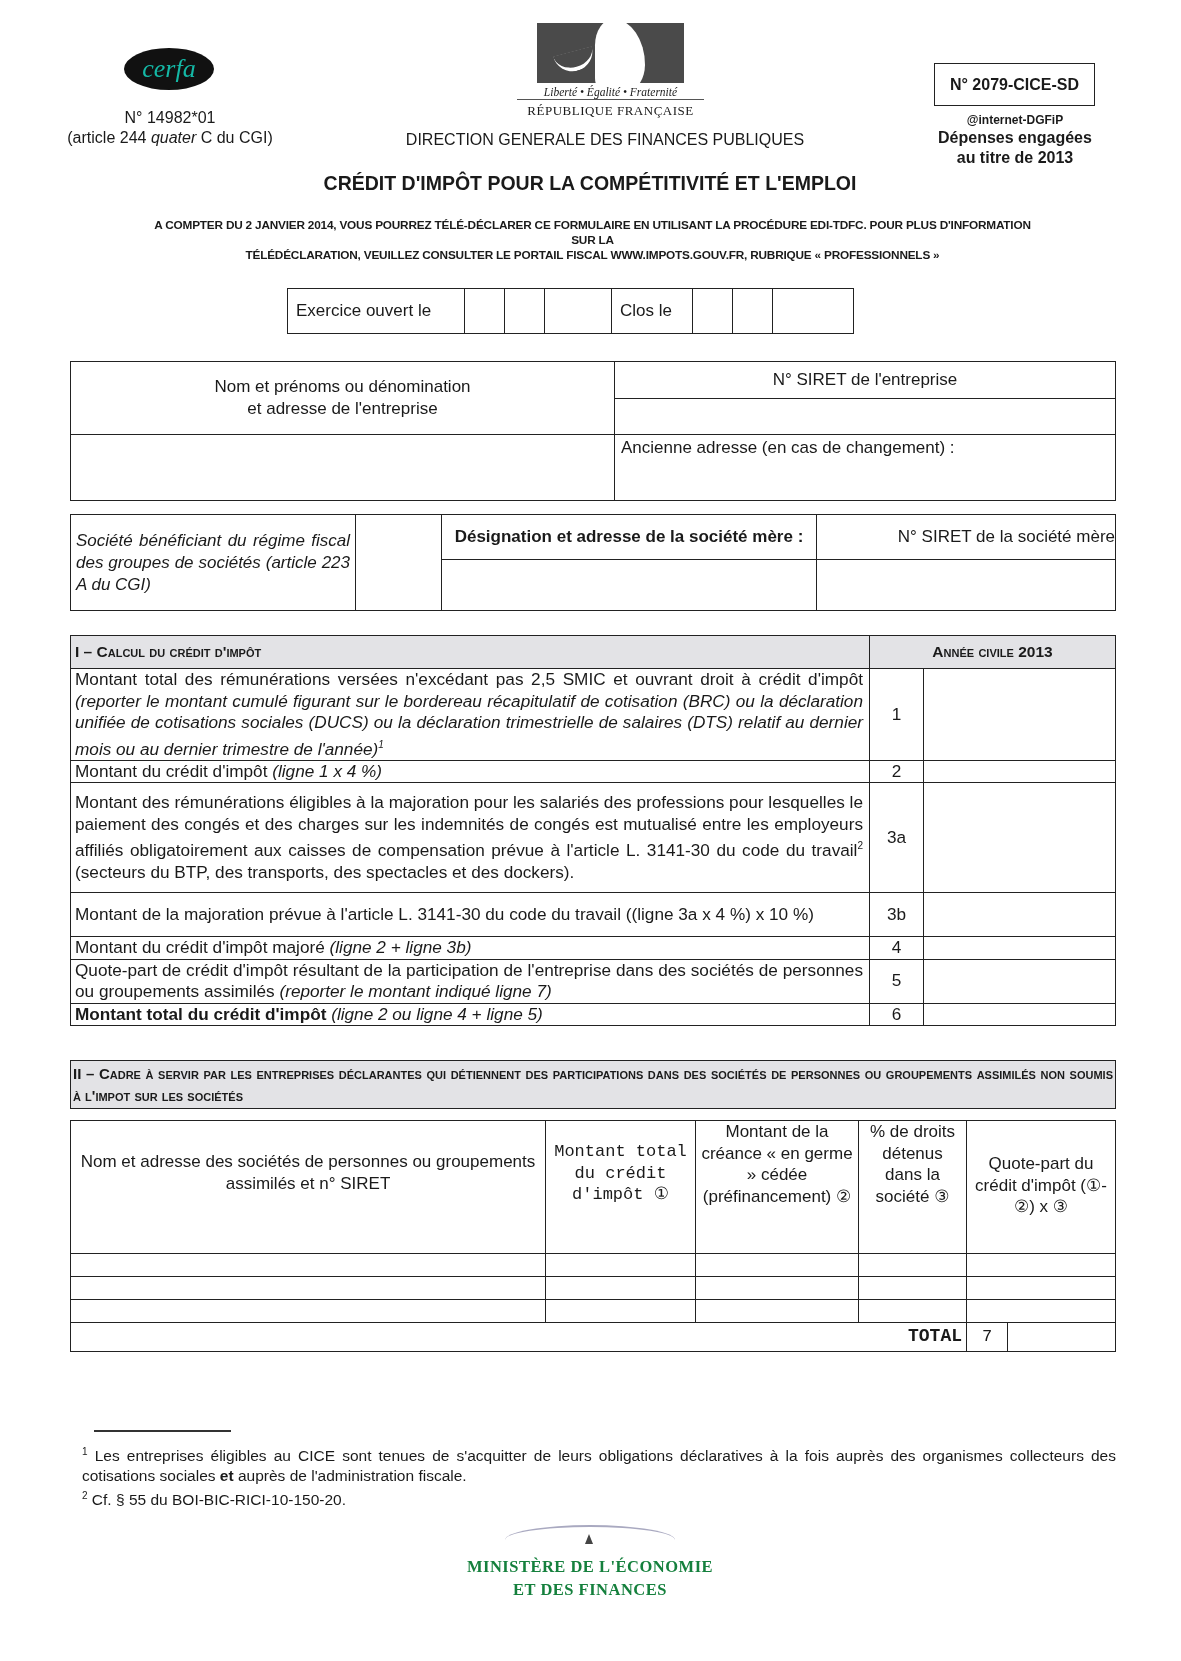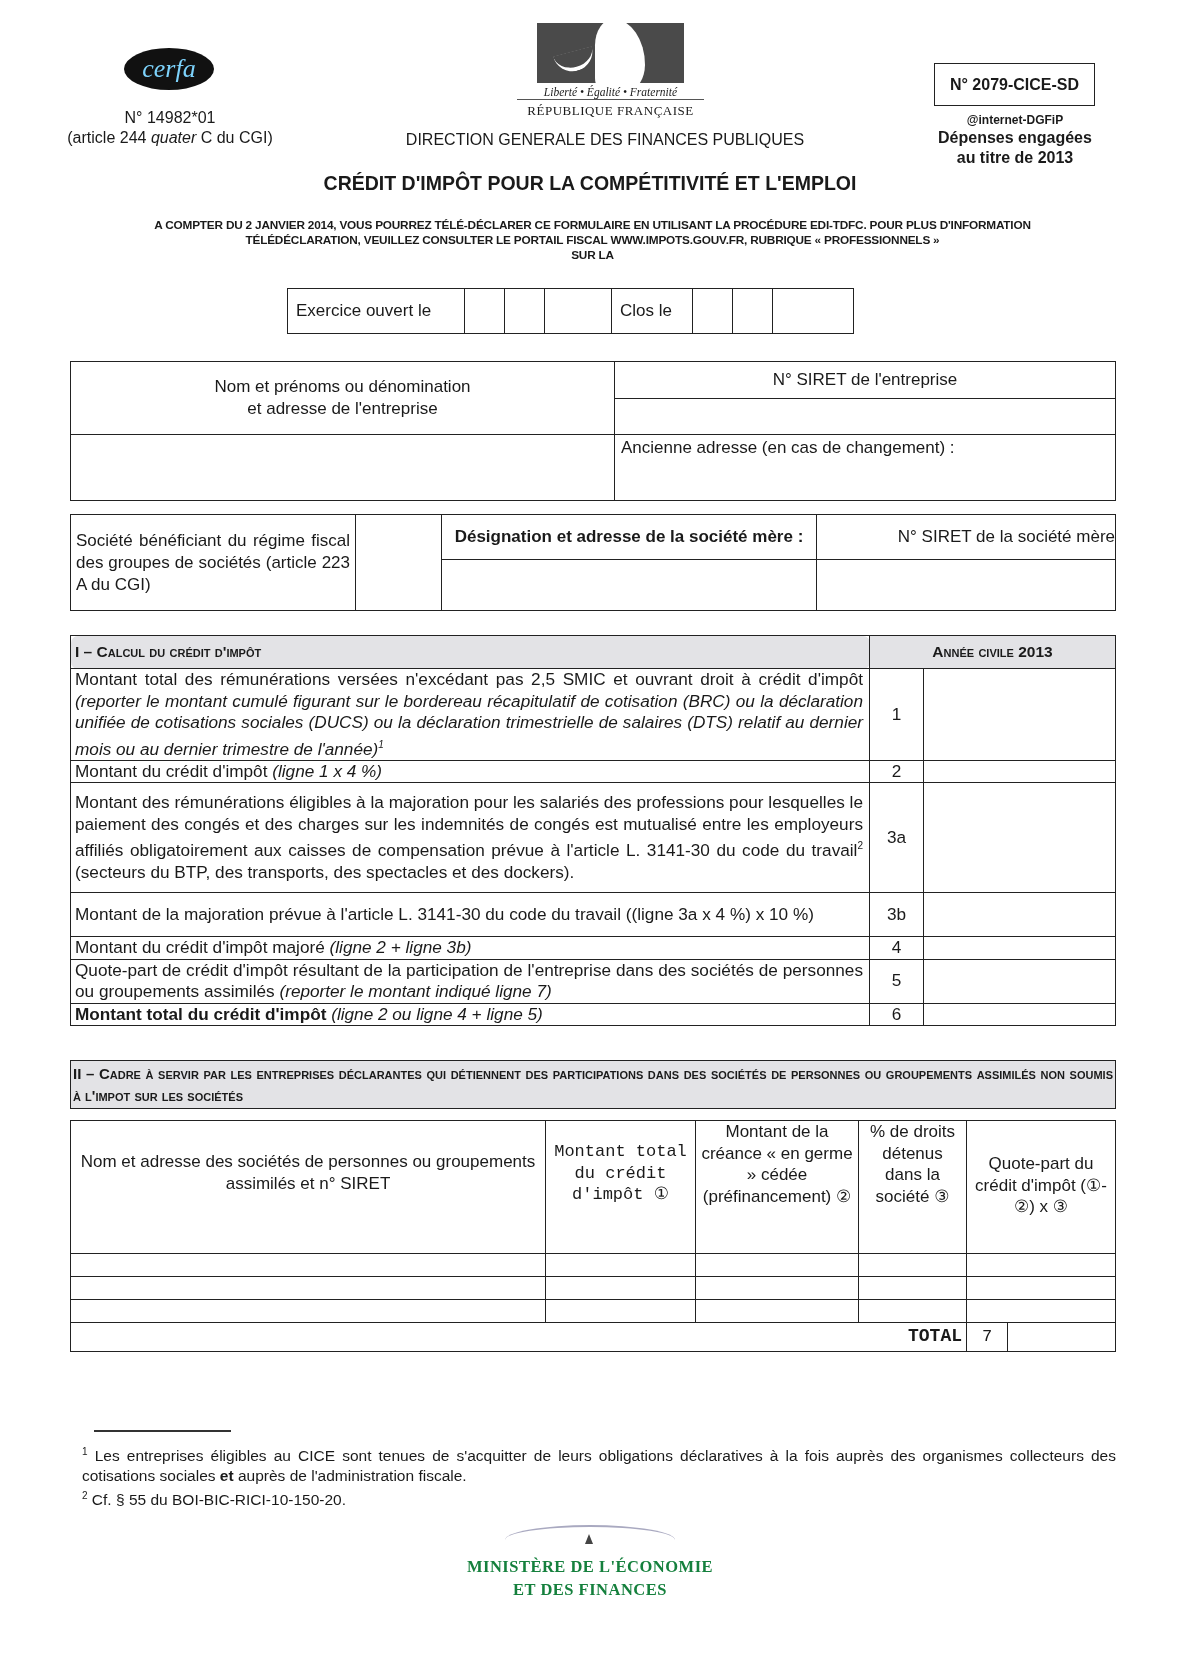--- a/index.html
+++ b/index.html
@@ -6,21 +6,21 @@
   body {
     width: 1181px; height: 1661px; background: #ffffff; position: relative;
     font-family: "Liberation Sans", sans-serif; color: #1a1a1a; overflow: hidden;
   }
   .abs { position: absolute; }
   .center { text-align: center; }
 
   
   #cerfa-logo {
     left: 124px; top: 48px; width: 90px; height: 42px; border-radius: 50%;
-    background: #111; color: #7dd3fc; font-family: "Liberation Serif", serif;
+    background: #111; color: #14b8a6; font-family: "Liberation Serif", serif;
     font-style: italic; font-size: 26px; display: flex; align-items: center; justify-content: center;
   }
   #cerfa-num { left: 60px; top: 108px; width: 220px; font-size: 16px; line-height: 20px; }
 
   
   #marianne { left: 537px; top: 23px; width: 147px; height: 60px; background: #4a4a4a; overflow: hidden; }
   #marianne .face { position: absolute; left: 58px; top: -4px; width: 50px; height: 72px; background: #fff;
     border-radius: 40% 70% 40% 20%; }
   #marianne .hand { position: absolute; left: 18px; top: 28px; width: 40px; height: 20px; border-bottom: 4px solid #fff; border-radius: 0 0 20px 20px; transform: rotate(-15deg); }
   #motto { left: 517px; top: 86px; width: 187px; font-family: "Liberation Serif", serif; font-style: italic;
@@ -103,22 +103,22 @@
     <span>N° 2079-CICE-SD</span>
   </div>
 <div id="internet" class="abs center">@internet-DGFiP</div>
 <div id="depenses" class="abs center">
   <div>Dépenses engagées</div>
   <div>au titre de 2013</div>
 </div>
 
 <div id="notice" class="abs center">
   <div>A COMPTER DU 2 JANVIER 2014, VOUS POURREZ TÉLÉ-DÉCLARER CE FORMULAIRE EN UTILISANT LA PROCÉDURE EDI-TDFC. POUR PLUS D'INFORMATION</div>
+  <div>SUR LA</div>
   <div>TÉLÉDÉCLARATION, VEUILLEZ CONSULTER LE PORTAIL FISCAL WWW.IMPOTS.GOUV.FR, RUBRIQUE « PROFESSIONNELS »</div>
-  <div>SUR LA</div>
 </div>
 
 <table id="exercice">
   <tbody>
       <tr>
     <td class="lbl" style="width:177px">Exercice ouvert le</td>
     <td style="width:40px"></td>
     <td style="width:40px"></td>
     <td style="width:67px"></td>
     <td class="lbl" style="width:81px">Clos le</td>
@@ -147,36 +147,36 @@
       <div>Ancienne adresse (en cas de changement) :</div>
       <div></div>
     </td>
   </tr>
 </tbody>
   </table>
 
 <table id="group">
   <tbody>
       <tr>
-    <td rowspan="2" style="width:285px; height:96px; padding:2px 5px; text-align:justify; line-height:22px;">Société bénéficiant du régime fiscal des groupes de sociétés (article 223 A du CGI)</td>
+    <td rowspan="2" style="width:285px; height:96px; padding:2px 5px; text-align:justify; line-height:22px;font-style:italic;">Société bénéficiant du régime fiscal des groupes de sociétés (article 223 A du CGI)</td>
     <td rowspan="2" style="width:86px;"></td>
     <td style="width:375px; height:44px; text-align:center; font-weight:bold; line-height:20px; padding:0 8px;">Désignation et adresse de la société mère :</td>
     <td style="text-align:right;">N° SIRET de la société mère</td>
   </tr>
   <tr>
     <td style="height:50px;"></td>
     <td></td>
   </tr>
 </tbody>
   </table>
 
 <table id="sec1">
   <tbody>
       <tr>
-    <td class="hdr" style="padding-left:4px;border-radius:7px;">I – Calcul du crédit d'impôt</td>
+    <td class="hdr" style="padding-left:4px;">I – Calcul du crédit d'impôt</td>
     <td class="hdr center" colspan="2">Année civile 2013</td>
   </tr>
   <tr style="height:88px">
     <td class="txt"><span>Montant total des rémunérations versées n'excédant pas 2,5 SMIC et ouvrant droit à crédit d'impôt </span><span class="it">(reporter le montant cumulé figurant sur le bordereau récapitulatif de cotisation (BRC) ou la déclaration unifiée de cotisations sociales (DUCS) ou la déclaration trimestrielle de salaires (DTS) relatif au dernier mois ou au dernier trimestre de l'année)</span><sup class="it">1</sup></td>
     <td class="num">1</td>
     <td class="val"></td>
   </tr>
   <tr style="height:22px">
     <td class="txt"><span>Montant du crédit d'impôt </span><span class="it">(ligne 1 x 4 %)</span></td>
     <td class="num">2</td>

